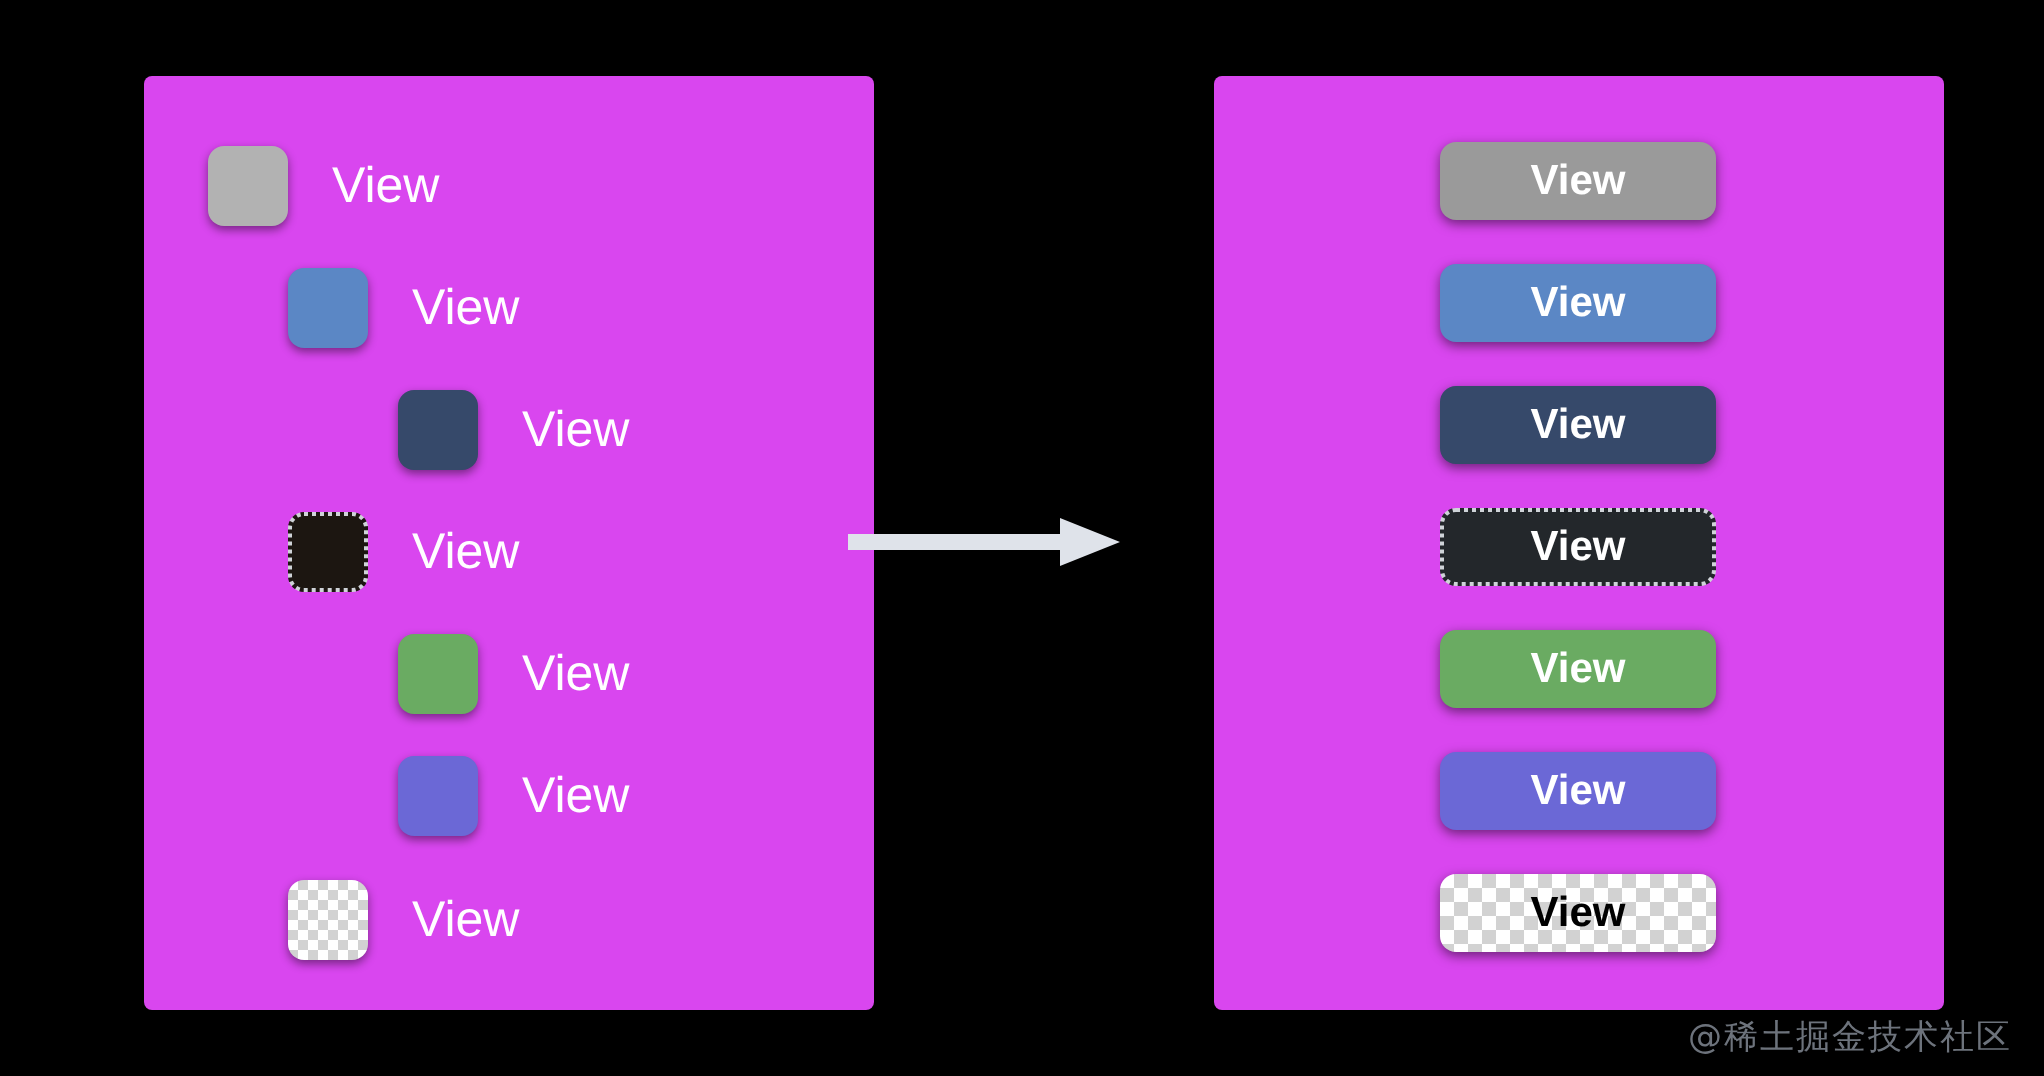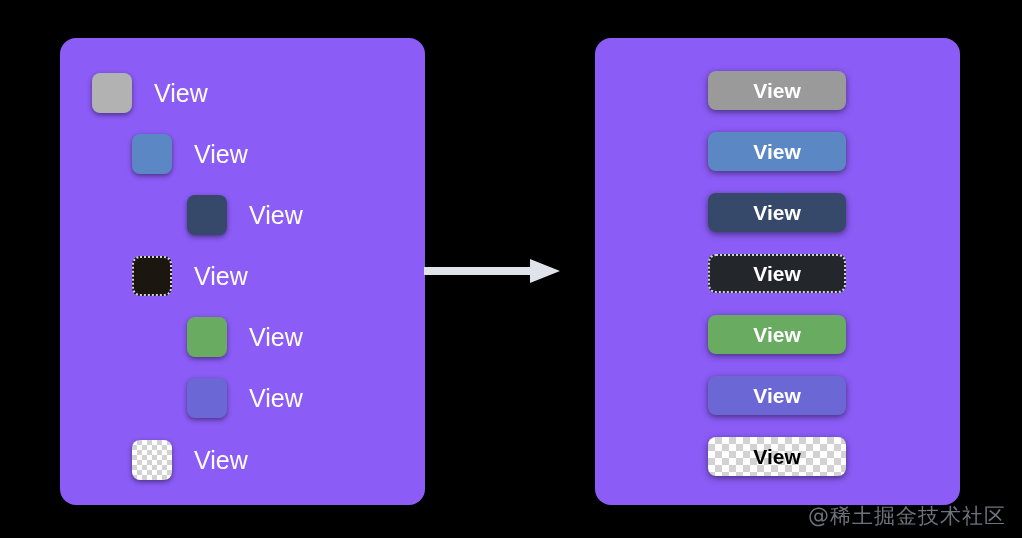--- a/index.html
+++ b/index.html
@@ -11,22 +11,23 @@
     width: 1022px;
     height: 538px;
     position: relative;
     overflow: hidden;
     font-family: "Liberation Sans", sans-serif;
   }
 
   
   .panel {
     position: absolute;
-    background: #8b5cf6;
-    border-radius: 16px;
+    background: #d946ef;
+    border-radius: 4px;
+    margin-left: 12px;
   }
   #left-panel  { left: 60px;  top: 38px; width: 365px; height: 467px; }
   #right-panel { left: 595px; top: 38px; width: 365px; height: 467px; }
 
   
   .tree-row {
     position: absolute;
     display: flex;
     align-items: center;
     height: 46px;
@@ -100,21 +101,21 @@
     width: 136px;
     height: 26px;
   }
 
   
   #watermark {
     position: absolute;
     right: 16px;
     bottom: 8px;
     color: #6d737c;
-    font-size: 21px;
+    font-size: 17px;
     letter-spacing: 1px;
     font-family: "DejaVu Sans", sans-serif;
   }
 </style>
 </head>
 <body>
 
 <div class="panel" id="left-panel">
   <div id="tree-rows">
       <div class="tree-row" style="top: 32px; left: 32px;">

